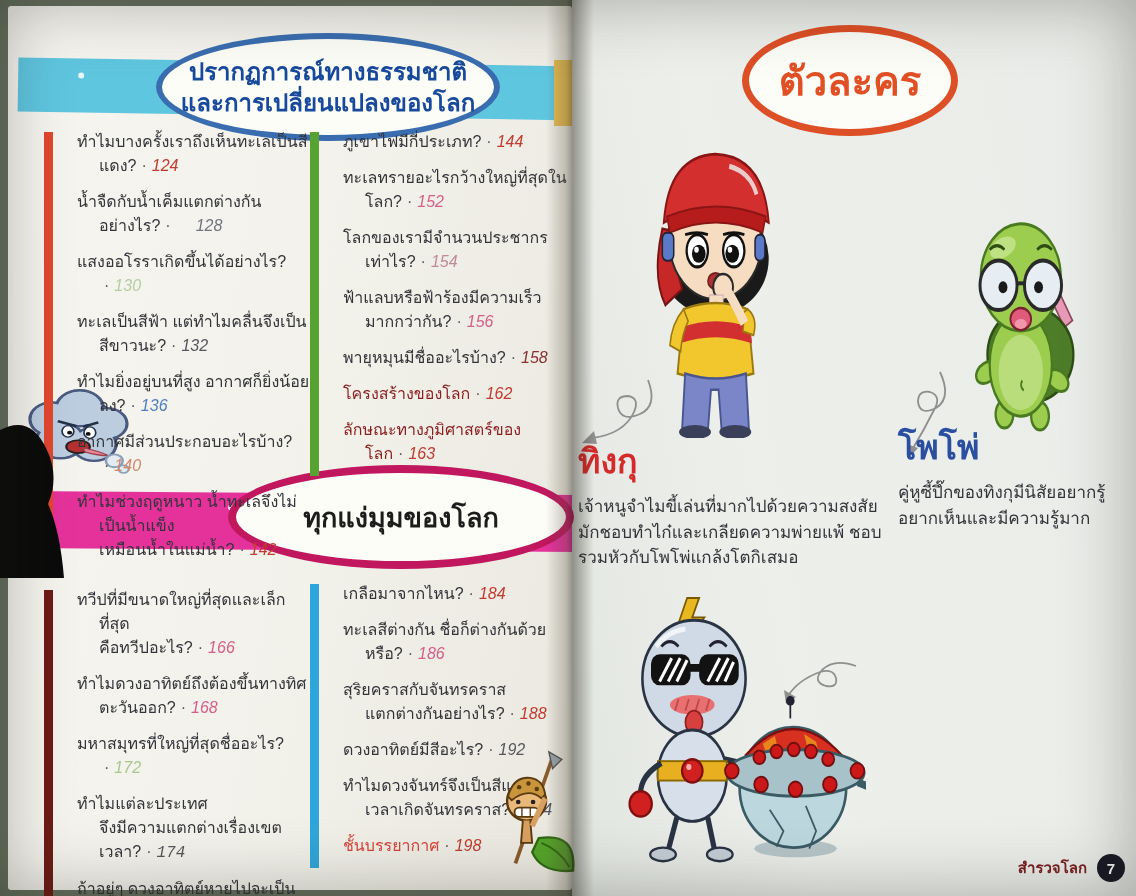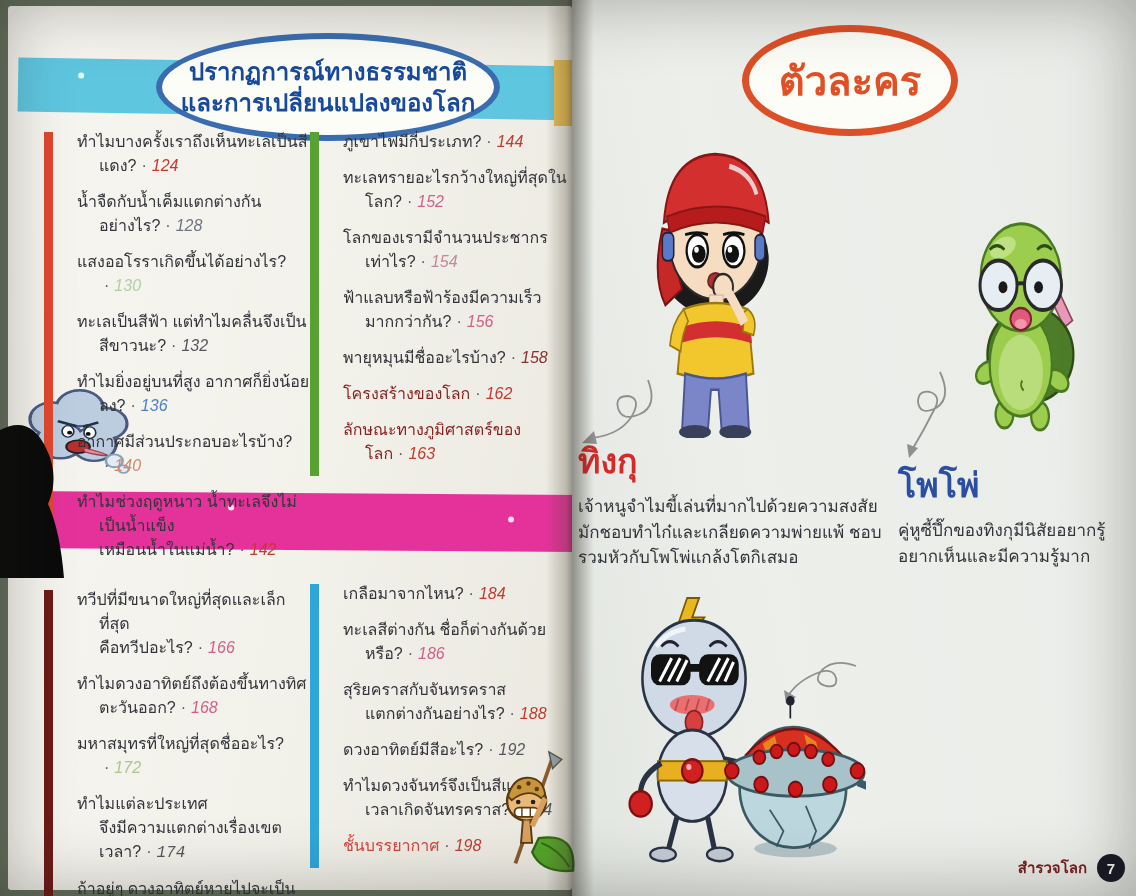--- a/index.html
+++ b/index.html
@@ -51,21 +51,21 @@
   .toc.s1c1{left:36px;top:124px;}  .toc.s1c1 .bar{background:#e2472f;}
   .toc.s1c2{left:302px;top:124px;} .toc.s1c2 .bar{background:#57a231;}
   .toc.s2c1{left:36px;top:582px;}  .toc.s2c1 .bar{background:#6e1b15;}
   .toc.s2c2{left:302px;top:576px;} .toc.s2c2 .bar{background:#2fa6d9;}
   
   .char-block{z-index:8;}
   .char-name{font-weight:bold;font-size:34px;margin-bottom:6px;}
   .char-desc{font-size:17px;line-height:1.5;color:#33343a;}
   .cb-tingu{left:578px;top:434px;width:322px;}
   .cb-tingu .char-name{color:#d42a2a;}
-  .cb-popo{left:898px;top:420px;width:236px;margin-top:38px;}
+  .cb-popo{left:898px;top:420px;width:236px;}
   .cb-popo .char-name{color:#2a4fa0;}
   .cb-toki{left:886px;top:574px;width:250px;}
   .cb-toki .char-name{color:#2f9e2f;font-size:36px;}
   
   .footer{left:995px;top:852px;width:130px;height:32px;display:flex;align-items:center;justify-content:flex-end;gap:10px;z-index:8;}
   .footer .label{color:#7a2020;font-size:15px;font-weight:bold;}
   .footer .circle{width:28px;height:28px;border-radius:50%;background:#191926;color:#fff;font-size:15px;font-weight:bold;display:flex;align-items:center;justify-content:center;}
   
   svg{display:block;}
   .thumb{z-index:60;filter:blur(.6px);}
@@ -82,21 +82,21 @@
     <div class="l1">ปรากฏการณ์ทางธรรมชาติ</div>
     <div class="l2">และการเปลี่ยนแปลงของโลก</div>
   </div>
 
   <div class="abs toc s1c1">
     <div class="bar"></div>
     <div class="entries">
 
         <div class="toc-entry"><span class="t">ทำไมบางครั้งเราถึงเห็นทะเลเป็นสีแดง?</span><span class="sep"></span><span class="num" style="color: rgb(194, 59, 46);">124</span></div>
 
-        <div class="toc-entry"><span class="t">น้ำจืดกับน้ำเค็มแตกต่างกันอย่างไร?</span><span class="sep"></span><span class="num" style="color: rgb(110, 116, 128);">128</span></div>
+        <div class="toc-entry"><span class="t">น้ำจืดกับน้ำเค็มแตกต่างกันอย่างไร?</span><span class="sep"></span><span class="num" style="color: rgb(110, 116, 128); margin-left: 20px;">128</span></div>
 
         <div class="toc-entry"><span class="t">แสงออโรราเกิดขึ้นได้อย่างไร?</span><span class="sep"></span><span class="num" style="color: rgb(178, 207, 160); text-align: center;">130</span></div>
 
         <div class="toc-entry"><span class="t">ทะเลเป็นสีฟ้า แต่ทำไมคลื่นจึงเป็นสีขาวนะ?</span><span class="sep"></span><span class="num" style="color: rgb(85, 86, 94);">132</span></div>
 
         <div class="toc-entry"><span class="t">ทำไมยิ่งอยู่บนที่สูง อากาศก็ยิ่งน้อยลง?</span><span class="sep"></span><span class="num" style="color: rgb(79, 127, 196);">136</span></div>
 
         <div class="toc-entry"><span class="t">อากาศมีส่วนประกอบอะไรบ้าง?</span><span class="sep"></span><span class="num" style="color: rgb(212, 135, 106);">140</span></div>
 
         <div class="toc-entry"><span class="t">ทำไมช่วงฤดูหนาว น้ำทะเลจึงไม่เป็นน้ำแข็ง
@@ -121,20 +121,23 @@
 
         <div class="toc-entry"><span class="t" style="color: rgb(138, 31, 31);">โครงสร้างของโลก</span><span class="sep"></span><span class="num" style="color: rgb(194, 59, 46);">162</span></div>
 
         <div class="toc-entry"><span class="t" style="color: rgb(138, 31, 31); text-align: right;">ลักษณะทางภูมิศาสตร์ของโลก</span><span class="sep"></span><span class="num" style="color: rgb(194, 59, 46);">163</span></div>
       </div>
   </div>
 
   <div class="abs banner pink">
     <span class="deco-dot" style="left:210px;top:12px"></span>
     <span class="deco-dot" style="left:490px;top:22px"></span>
+  </div>
+  <div class="abs oval magenta">
+    <div class="t">ทุกแง่มุมของโลก</div>
   </div>
 
   <div class="abs toc s2c1">
     <div class="bar"></div>
     <div class="entries">
 
         <div class="toc-entry"><span class="t">ทวีปที่มีขนาดใหญ่ที่สุดและเล็กที่สุด
 คือทวีปอะไร?</span><span class="sep"></span><span class="num" style="color: rgb(212, 96, 138);">166</span></div>
 
         <div class="toc-entry"><span class="t">ทำไมดวงอาทิตย์ถึงต้องขึ้นทางทิศตะวันออก?</span><span class="sep"></span><span class="num" style="color: rgb(212, 96, 138);">168</span></div>

